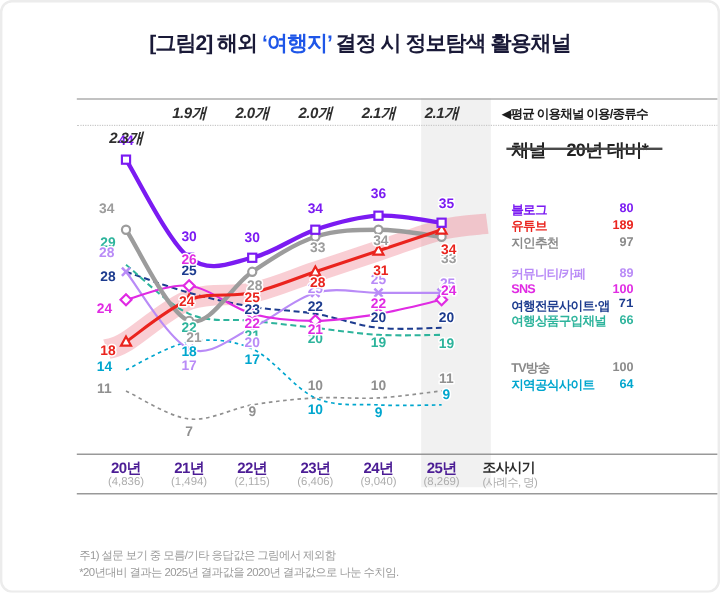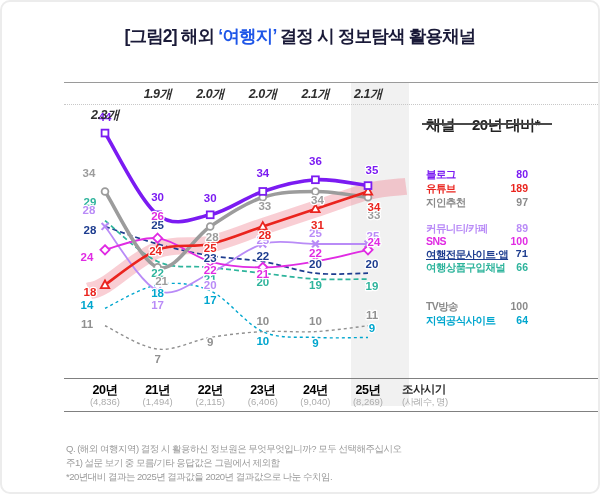--- a/index.html
+++ b/index.html
@@ -26,21 +26,21 @@
   .avgcell{position:absolute;top:84px;width:54px;text-align:center;font-style:italic;
     font-weight:bold;font-size:12.5px;color:#2E2E2E;letter-spacing:-0.5px;z-index:3;}
   .avg-caption{position:absolute;top:86px;left:416px;font-size:10.5px;font-weight:bold;
     color:#1C1C1C;letter-spacing:-0.7px;z-index:3;}
   .legend-header{position:absolute;top:114px;font-size:15px;font-weight:bold;color:#222;
     letter-spacing:-0.5px;z-index:3;}
   .legend-underline{position:absolute;left:420px;top:121px;width:130px;border-top:2px solid #4A4A4A;z-index:3;}
   .lrow-label{position:absolute;left:424px;font-size:10.5px;font-weight:bold;letter-spacing:-0.6px;z-index:3;white-space:nowrap;}
   .lrow-val{position:absolute;left:486px;width:40px;text-align:right;font-size:10.5px;font-weight:bold;z-index:3;}
   .yearcell{position:absolute;top:380px;width:56px;text-align:center;font-weight:bold;
-    font-size:12.5px;color:#000000;letter-spacing:-0.5px;z-index:3;}
+    font-size:12.5px;color:#4c1d95;letter-spacing:-0.5px;z-index:3;}
   .countcell{position:absolute;top:394px;width:56px;text-align:center;font-size:9.5px;color:#ADADAD;z-index:3;}
   .axis-header{position:absolute;left:400px;top:380px;font-size:11.5px;font-weight:bold;color:#2B2B2B;letter-spacing:-0.6px;z-index:3;}
   .axis-subheader{position:absolute;left:400px;top:394px;font-size:9.5px;color:#ADADAD;letter-spacing:-0.5px;z-index:3;text-align:center;}
   .footnote{position:absolute;left:64px;font-size:9.5px;color:#9A9A9A;letter-spacing:-0.5px;z-index:3;}
   .footnote.src{color:#7A7A7A;}
   #chart-svg{position:absolute;left:0;top:0;z-index:2;pointer-events:none;}
   .vlabel{font:bold 11.5px "Liberation Sans","DejaVu Sans",sans-serif;
     paint-order:stroke;stroke:#FFFFFF;stroke-width:2.5px;stroke-linejoin:round;}
 </style>
 </head>
@@ -53,20 +53,21 @@
   </div>
 
 
   <div class="highlight-col"></div>
 
   <div class="rule top"></div>
   <div class="rule dotted"></div>
   <div class="rule axis-top"></div>
   <div class="rule axis-bottom"></div>
 
+  <div class="avg-caption">◀평균 이용채널 이용/종류수</div>
   <div id="avg-cells">
       <div class="avgcell" style="left: 76px; margin-top: 21px;">2.3개</div>
       <div class="avgcell" style="left: 128.6px;">1.9개</div>
       <div class="avgcell" style="left: 181.2px;">2.0개</div>
       <div class="avgcell" style="left: 233.8px;">2.0개</div>
       <div class="avgcell" style="left: 286.4px;">2.1개</div>
       <div class="avgcell" style="left: 339px;">2.1개</div>
     </div>
 
   <div class="legend-header" style="left:424px;">채널</div>
@@ -76,21 +77,21 @@
       <div class="lrow-label" style="top: 166px; color: rgb(123, 27, 242); text-align: center;">블로그</div>
       <div class="lrow-val" style="top: 166px; color: rgb(123, 27, 242);">80</div>
       <div class="lrow-label" style="top: 180px; color: rgb(234, 36, 30);">유튜브</div>
       <div class="lrow-val" style="top: 180px; color: rgb(234, 36, 30);">189</div>
       <div class="lrow-label" style="top: 194px; color: rgb(138, 138, 138);">지인추천</div>
       <div class="lrow-val" style="top: 194px; color: rgb(138, 138, 138);">97</div>
       <div class="lrow-label" style="top: 220px; color: rgb(185, 139, 247);">커뮤니티/카페</div>
       <div class="lrow-val" style="top: 220px; color: rgb(185, 139, 247);">89</div>
       <div class="lrow-label" style="top: 233px; color: rgb(224, 43, 227);">SNS</div>
       <div class="lrow-val" style="top: 233px; color: rgb(224, 43, 227);">100</div>
-      <div class="lrow-label" style="top: 246px; color: rgb(29, 60, 143); text-decoration: underline;">여행전문사이트·앱</div>
+      <div class="lrow-label" style="top: 246px; color: rgb(29, 60, 143);">여행전문사이트·앱</div>
       <div class="lrow-val" style="top: 246px; color: rgb(29, 60, 143); font-family: Liberation Mono, monospace;">71</div>
       <div class="lrow-label" style="top: 259px; color: rgb(46, 180, 156);">여행상품구입채널</div>
       <div class="lrow-val" style="top: 259px; color: rgb(46, 180, 156);">66</div>
       <div class="lrow-label" style="top: 298px; color: rgb(138, 138, 138);">TV방송</div>
       <div class="lrow-val" style="top: 298px; color: rgb(138, 138, 138);">100</div>
       <div class="lrow-label" style="top: 312px; color: rgb(0, 166, 206);">지역공식사이트</div>
       <div class="lrow-val" style="top: 312px; color: rgb(0, 166, 206);">64</div>
     </div>
 
   <svg id="chart-svg" width="600" height="494" viewBox="0 0 600 494">
@@ -200,16 +201,15 @@
       <div class="yearcell" style="left: 232.8px;">23년</div>
       <div class="countcell" style="left: 232.8px;">(6,406)</div>
       <div class="yearcell" style="left: 285.4px;">24년</div>
       <div class="countcell" style="left: 285.4px;">(9,040)</div>
       <div class="yearcell" style="left: 338px;">25년</div>
       <div class="countcell" style="left: 338px;">(8,269)</div>
     </div>
   <div class="axis-header">조사시기</div>
   <div class="axis-subheader">(사례수, 명)</div>
 
-  <div class="footnote" style="top:441px;">Q. (해외 여행지역) 결정 시 활용하신 정보원은 무엇무엇입니까? 모두 선택해주십시오</div>
   <div class="footnote" style="top:455px;">주1) 설문 보기 중 모름/기타 응답값은 그림에서 제외함</div>
   <div class="footnote" style="top:469px;">*20년대비 결과는 2025년 결과값을 2020년 결과값으로 나눈 수치임.</div>
 </div>
 
 </body></html>

